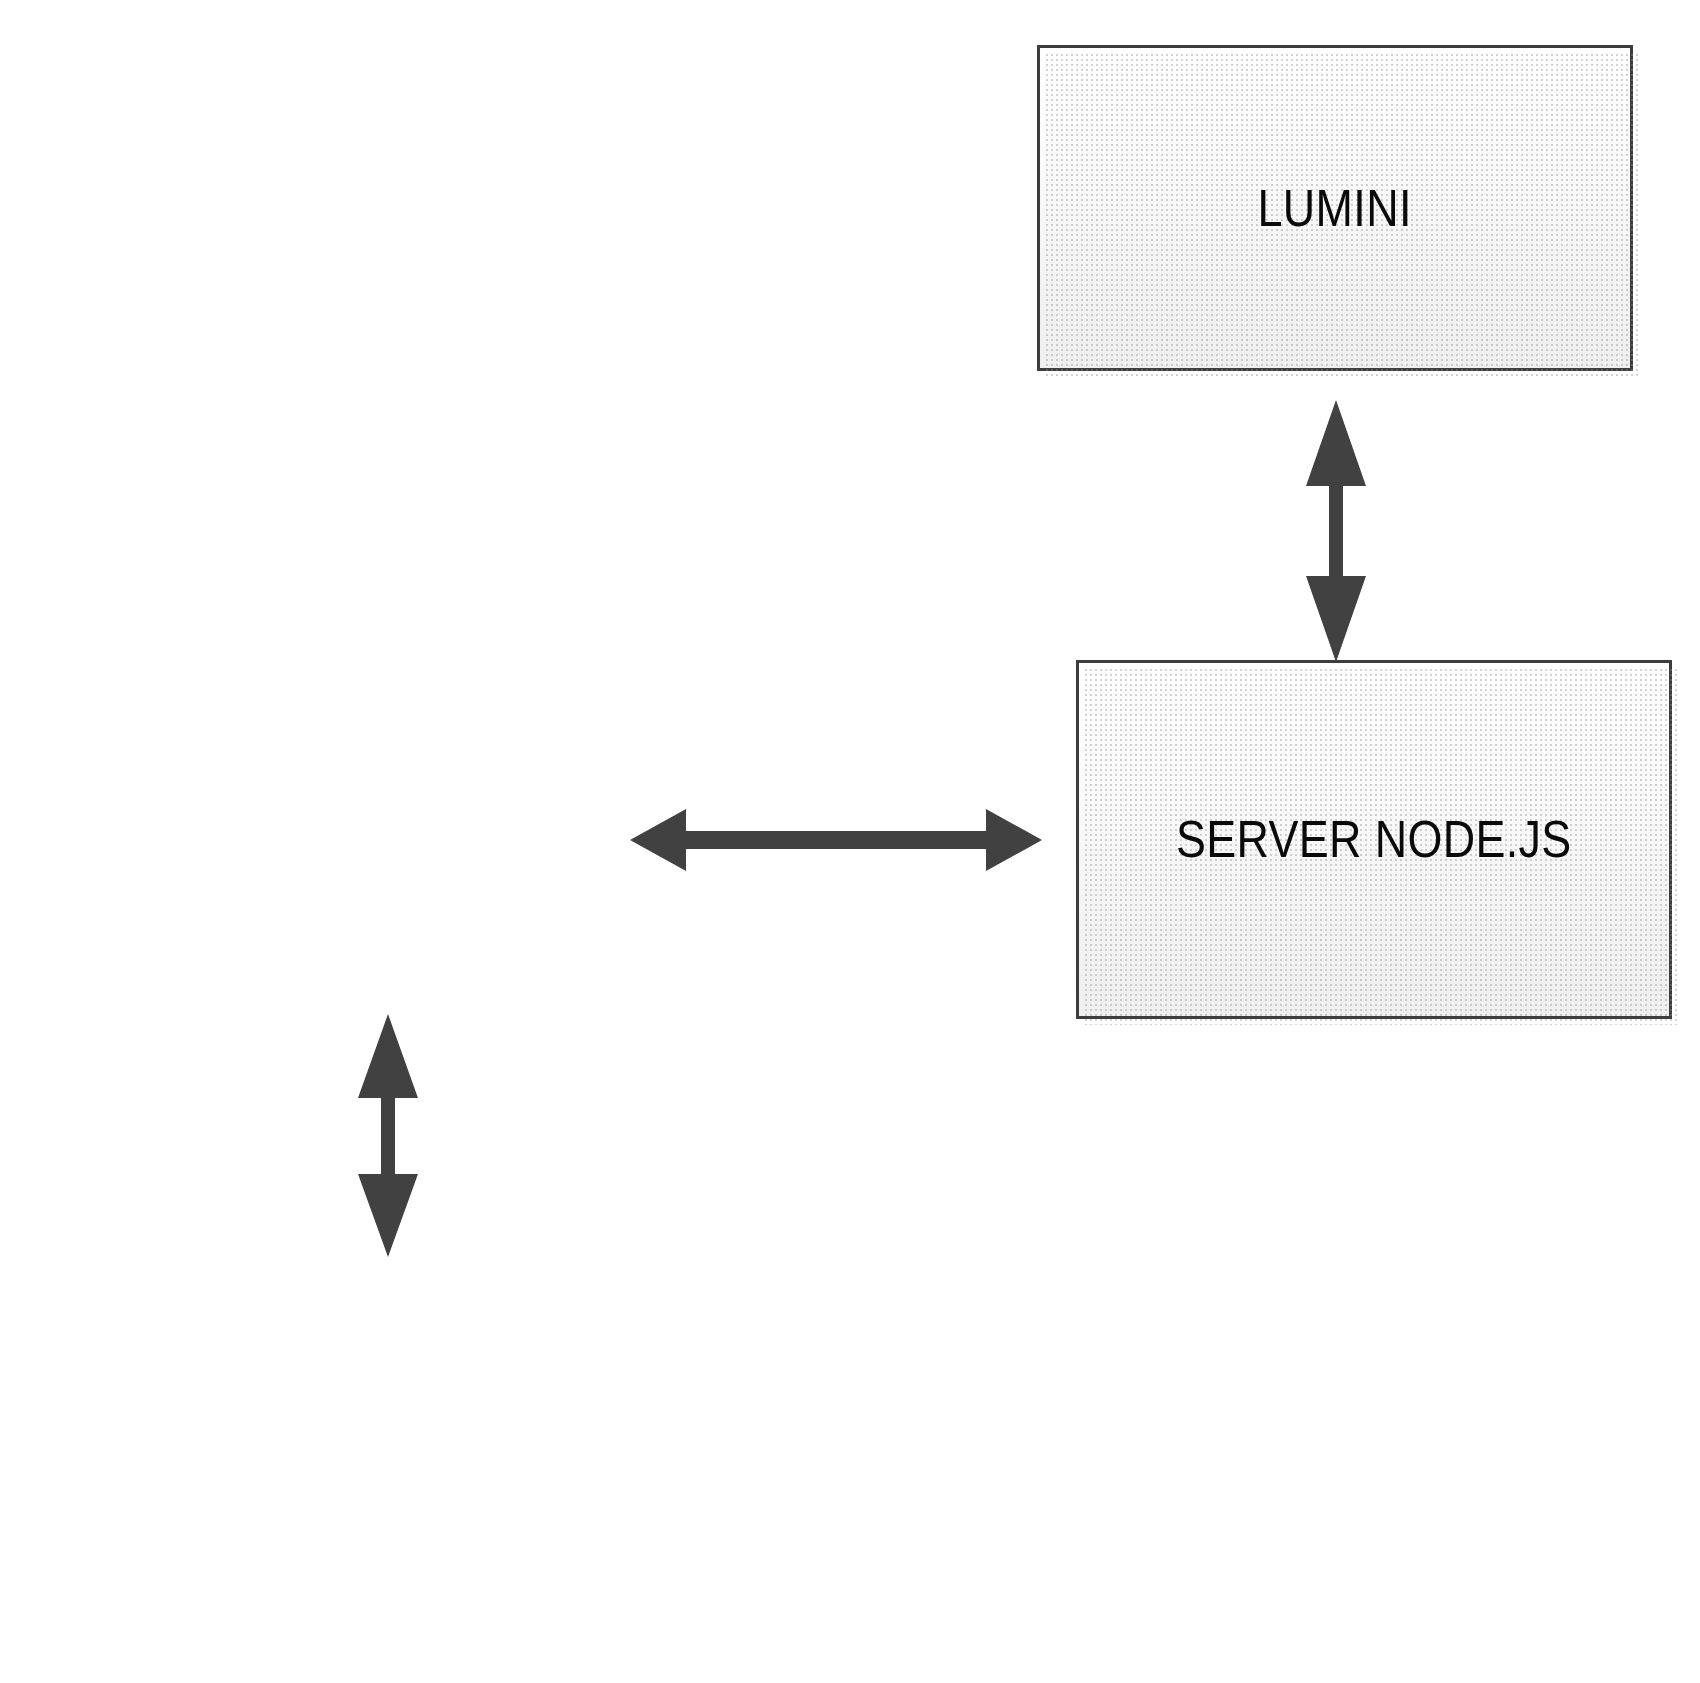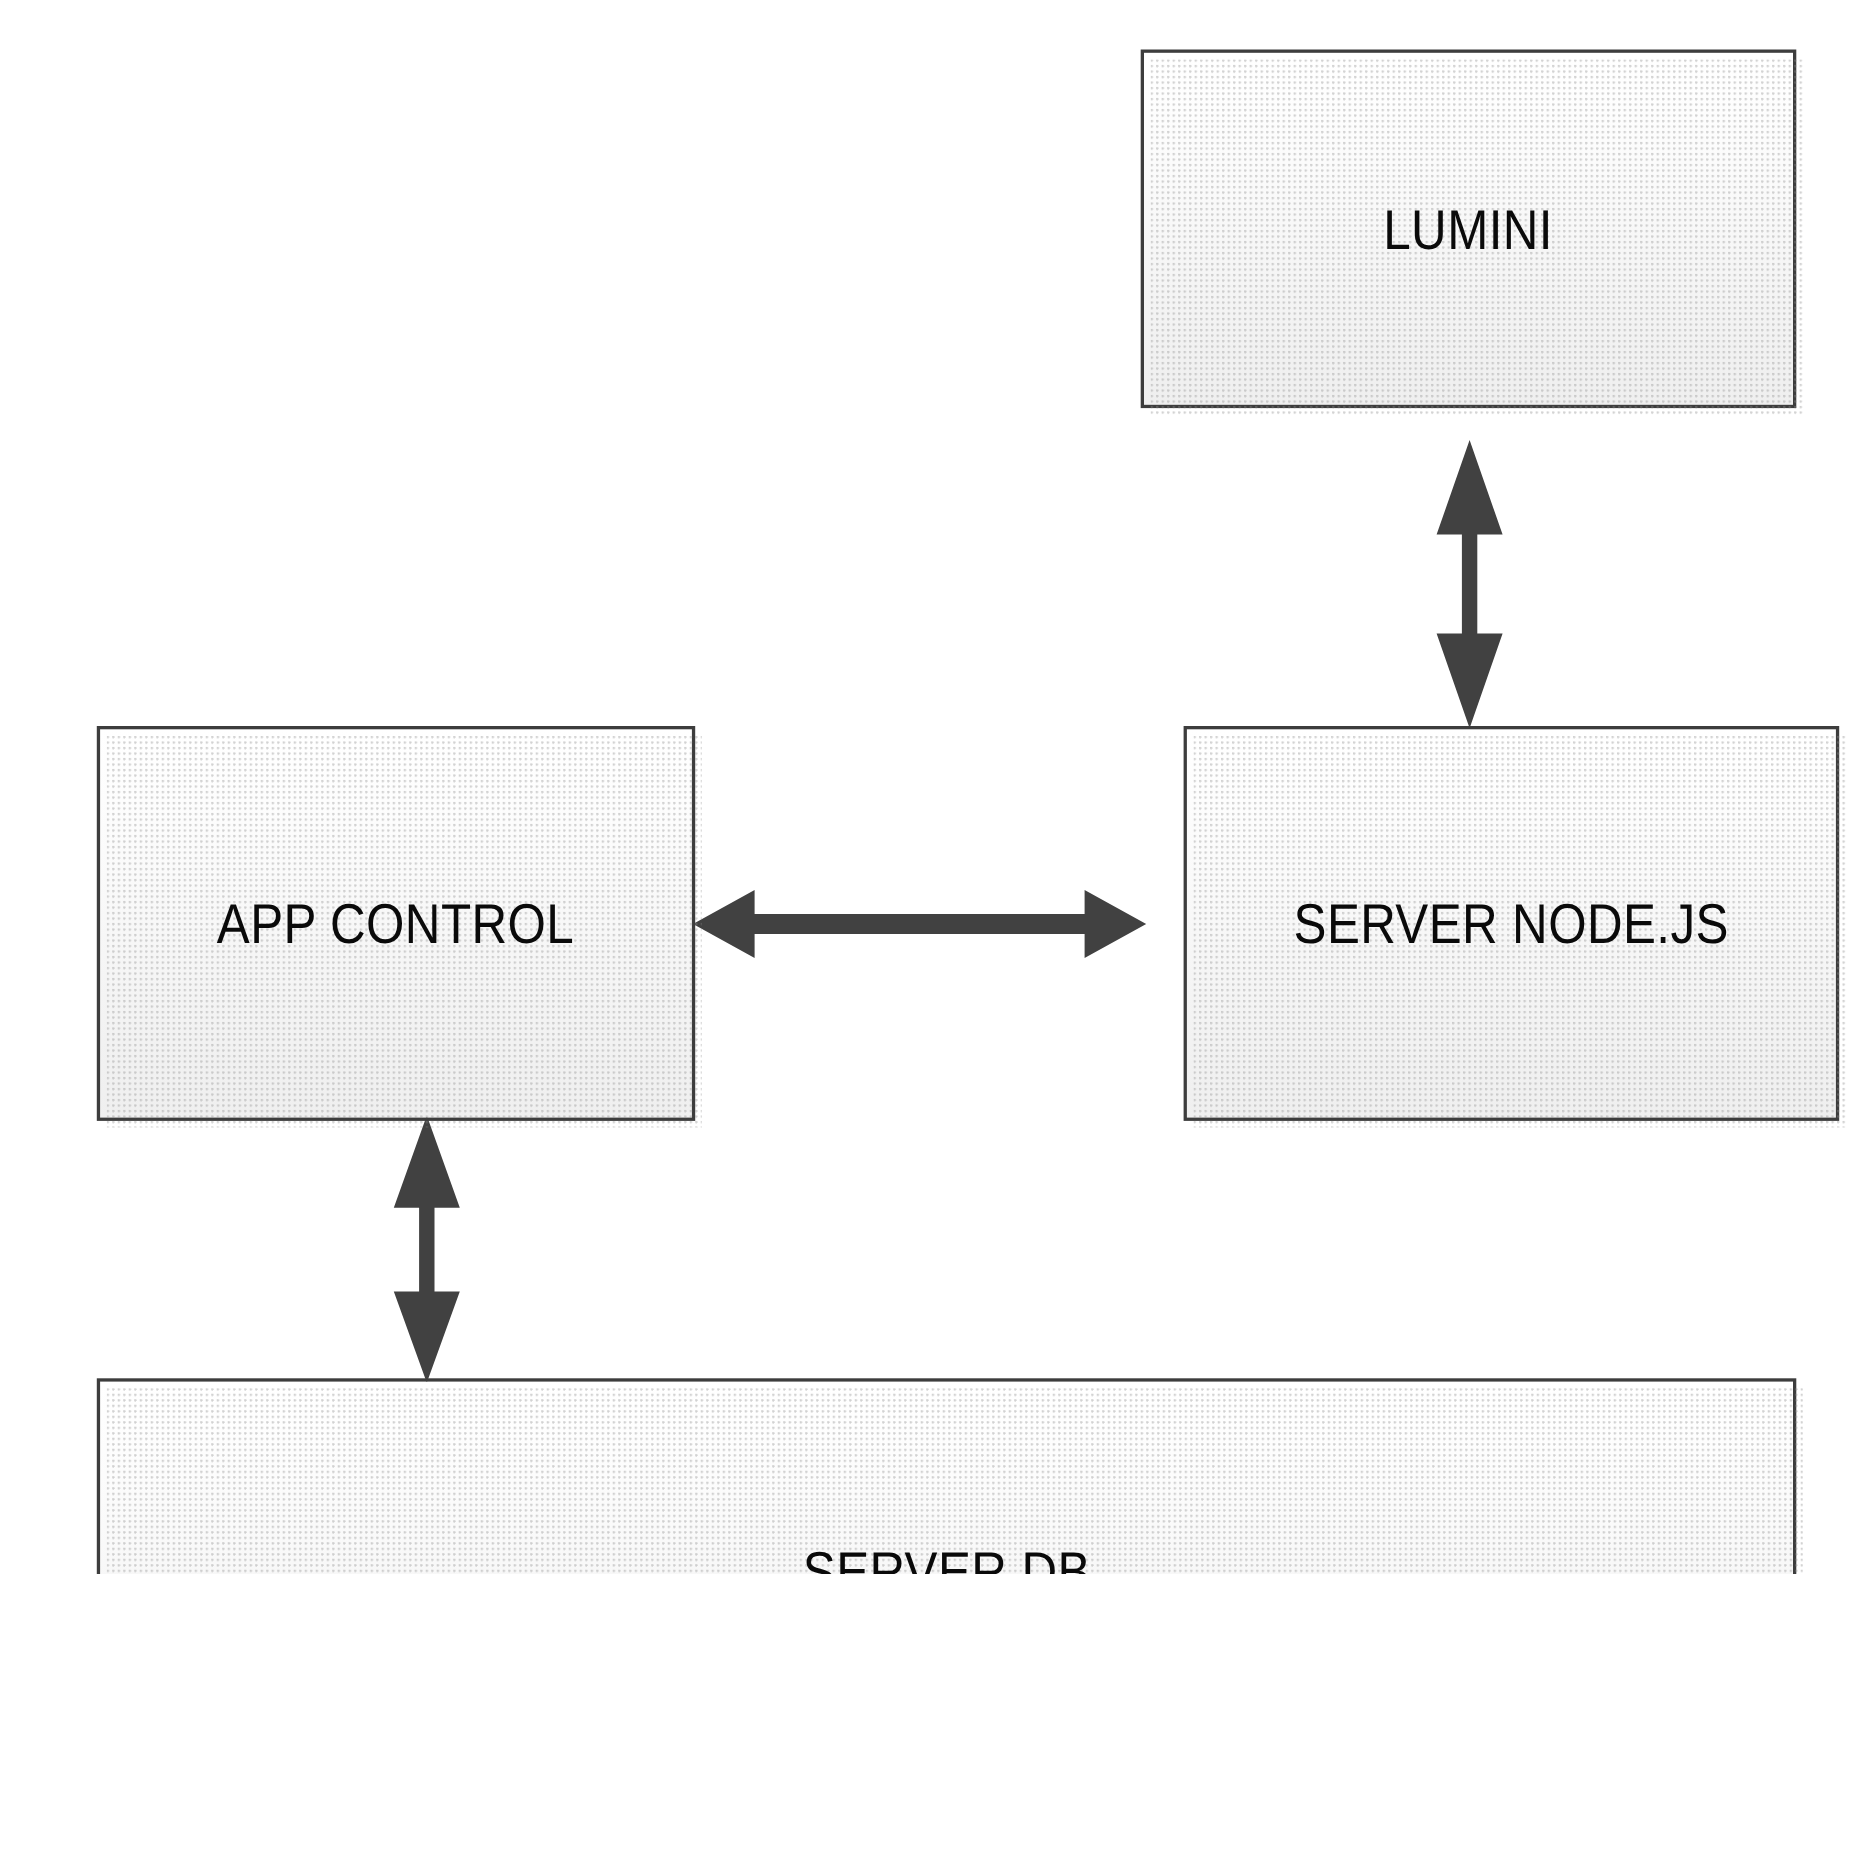--- a/index.html
+++ b/index.html
@@ -118,31 +118,25 @@
 </style>
 </head>
 <body>
 
 <div id="canvas">
 
   <div class="node" id="node-lumini">
     <span class="node-label">LUMINI</span>
   </div>
 
-  <div class="node" id="node-app-control">
-    <span class="node-label">APP CONTROL</span>
-  </div>
 
   <div class="node" id="node-server-node">
     <span class="node-label">SERVER NODE.JS</span>
   </div>
 
-  <div class="node" id="node-server-db">
-    <span class="node-label">SERVER DB</span>
-  </div>
 
   <div class="connector" id="conn-lumini-server">
     <svg viewBox="0 0 72 262" width="72" height="262">
       <polygon points="36,0 66,86 43,86 43,176 66,176 36,262 6,176 29,176 29,86 6,86" fill="#414141"></polygon>
     </svg>
   </div>
 
   <div class="connector" id="conn-app-server">
     <svg viewBox="0 0 412 70" width="412" height="70">
       <polygon points="0,35 56,4 56,26 356,26 356,4 412,35 356,66 356,44 56,44 56,66" fill="#414141"></polygon>

